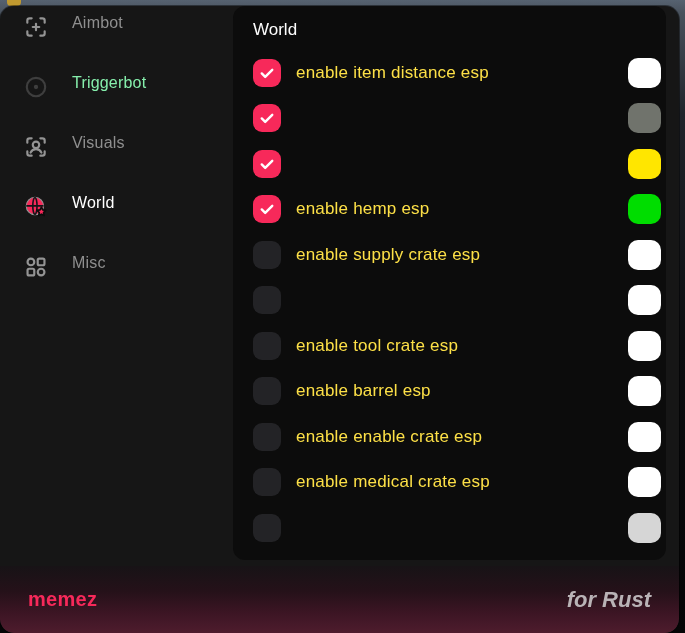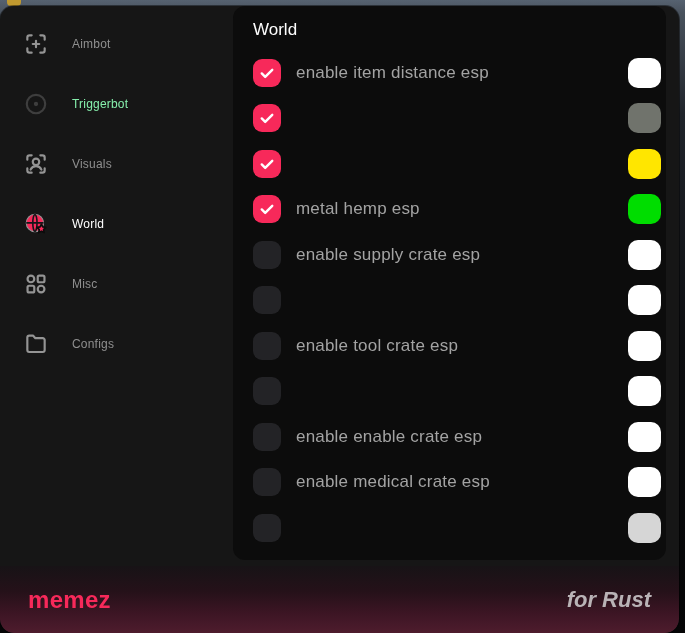--- a/index.html
+++ b/index.html
@@ -14,22 +14,22 @@
   .window {
     position:absolute; left:0; top:6px; right:6px; bottom:0;
     background:#161616; border-radius:14px;
     box-shadow:0 0 0 1px rgba(0,0,0,.45);
     overflow:hidden;
   }
 
   
   .sidebar { position:absolute; left:0; top:0; width:233px; bottom:67px; padding-top:8px; }
   .side-item {
-    height:60px; display:flex; align-items:center; padding-left:23px; cursor:pointer;
-    color:#8f8f8f; font-size:12px; letter-spacing:.2px;
+    height:60px; display:flex; padding-left:23px; cursor:pointer;
+    color:#8f8f8f; font-size:16px; letter-spacing:.2px;
   }
   .side-item .ic { width:26px; height:26px; margin-right:23px; display:flex; align-items:center; justify-content:center; }
   .side-item .ic svg { width:26px; height:26px; stroke:#949494; }
   .side-item.dimmed { color:#86efac; }
   .side-item.dimmed .ic svg { stroke:#3e3e3e; }
   .side-item.active { color:#ffffff; font-weight:500; }
 
   
   .panel {
     position:absolute; left:233px; top:0; width:433px; height:554px;
@@ -39,34 +39,34 @@
   .panel-title { color:#fdfdfd; font-size:17px; font-weight:500; margin-bottom:10px; }
   .rows { }
   .esp-row { display:flex; align-items:center; height:45.5px; padding-right:5px; }
   .checkbox {
     width:28px; height:28px; border-radius:9px; background:#232326; flex:0 0 auto;
     margin-right:15px; display:flex; align-items:center; justify-content:center; cursor:pointer;
   }
   .checkbox svg { width:18px; height:18px; display:none; }
   .checkbox.checked { background:var(--accent,#f7295a); }
   .checkbox.checked svg { display:block; }
-  .row-label { color:#a3a3a3; font-size:17px; letter-spacing:.2px; }
+  .row-label { color:#fde047; font-size:17px; letter-spacing:.2px; }
   .swatch {
     margin-left:auto; width:33px; height:30px; border-radius:10px; cursor:pointer;
     flex:0 0 auto;
   }
 
   
   .footer {
     position:absolute; left:0; right:0; bottom:0; height:67px;
     background:linear-gradient(180deg,#171316 0%,#251119 38%,#3c1524 70%,#4e1c2d 100%);
     border-radius:0 0 14px 14px;
     display:flex; align-items:center; padding:0 28px;
   }
-  .brand { color:var(--accent,#f7295a); font-size:24px; font-weight:700; letter-spacing:.3px; }
+  .brand { color:var(--accent,#f7295a); font-size:20px; font-weight:700; letter-spacing:.3px; }
   .tagline { margin-left:auto; color:#b9b3b6; font-size:22px; font-weight:600; font-style:italic; }
 </style>
 </head>
 <body>
 
 <div class="bg-blob"></div>
 
 <div class="window">
 
   <div class="sidebar">
@@ -125,28 +125,20 @@
         <svg viewBox="0 0 24 24" fill="none" stroke-width="2" stroke-linejoin="round">
           <circle cx="7.3" cy="7.3" r="3.1"></circle>
           <rect x="13.6" y="4.2" width="6.2" height="6.2" rx="1.4"></rect>
           <rect x="4.2" y="13.6" width="6.2" height="6.2" rx="1.4"></rect>
           <circle cx="16.7" cy="16.7" r="3.1"></circle>
         </svg>
       </span>
       <span>Misc</span>
     </div>
 
-    <div class="side-item">
-      <span class="ic">
-        <svg viewBox="0 0 24 24" fill="none" stroke-width="2" stroke-linejoin="round">
-          <path d="M4 7.5V6a1.8 1.8 0 0 1 1.8-1.8h3.4L11.4 6.6h6.8A1.8 1.8 0 0 1 20 8.4v9.2a1.8 1.8 0 0 1-1.8 1.8H5.8A1.8 1.8 0 0 1 4 17.6z"></path>
-        </svg>
-      </span>
-      <span>Configs</span>
-    </div>
 
   </div>
 
   <div class="panel">
     <div class="panel-title">World</div>
     <div class="rows">
     <div class="esp-row">
       <div class="checkbox checked">
         <svg viewBox="0 0 24 24" fill="none">
           <path d="M5 12.6l4.6 4.6L19 7.8" stroke="#ffffff" stroke-width="3.2" stroke-linecap="round" stroke-linejoin="round"></path>
@@ -174,21 +166,21 @@
       <div class="swatch" style="background: rgb(255, 230, 0);"></div>
     </div>
 
 
     <div class="esp-row">
       <div class="checkbox checked">
         <svg viewBox="0 0 24 24" fill="none">
           <path d="M5 12.6l4.6 4.6L19 7.8" stroke="#ffffff" stroke-width="3.2" stroke-linecap="round" stroke-linejoin="round"></path>
         </svg>
       </div>
-      <div class="row-label">metal hemp esp</div>
+      <div class="row-label">enable hemp esp</div>
       <div class="swatch" style="background: rgb(0, 221, 0);"></div>
     </div>
 
     <div class="esp-row">
       <div class="checkbox">
         
       </div>
       <div class="row-label">enable supply crate esp</div>
       <div class="swatch" style="background: rgb(255, 255, 255);"></div>
     </div>
@@ -205,20 +197,21 @@
         
       </div>
       <div class="row-label">enable tool crate esp</div>
       <div class="swatch" style="background: rgb(255, 255, 255);"></div>
     </div>
 
     <div class="esp-row">
       <div class="checkbox">
         
       </div>
+      <div class="row-label">enable barrel esp</div>
       <div class="swatch" style="background: rgb(255, 255, 255);"></div>
     </div>
 
     <div class="esp-row">
       <div class="checkbox">
         
       </div>
       <div class="row-label">enable enable crate esp</div>
       <div class="swatch" style="background: rgb(255, 255, 255);"></div>
     </div>

